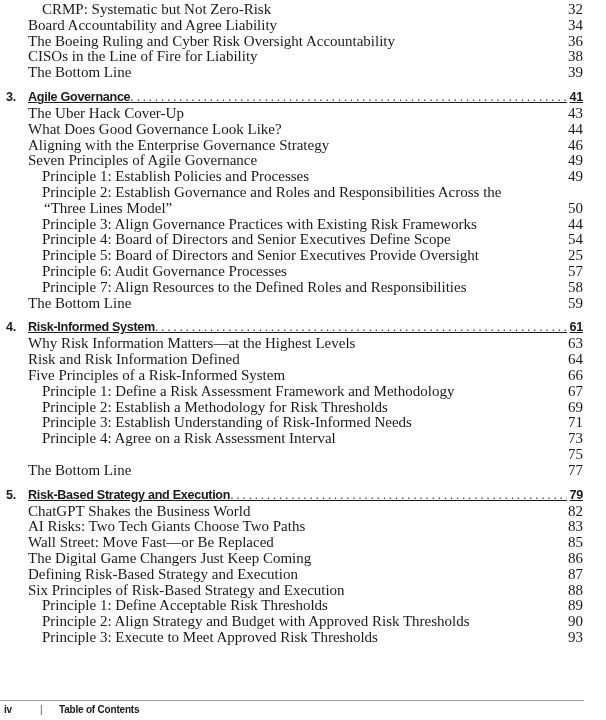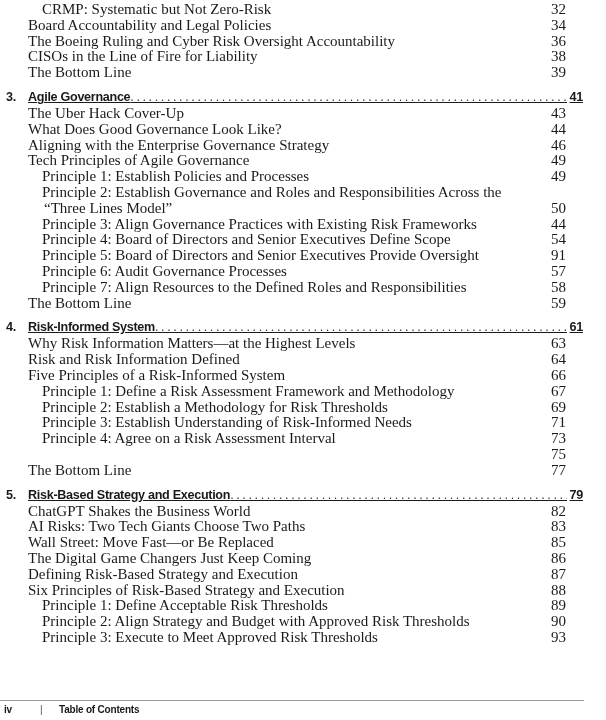--- a/index.html
+++ b/index.html
@@ -1,20 +1,20 @@
 <!DOCTYPE html>
 <html><head>
 <meta charset="utf-8">
 <style>
   html, body { margin: 0; padding: 0; background: #ffffff; }
   body { width: 606px; height: 720px; position: relative; overflow: hidden; color: #1a1a1a; }
   .toc { position: absolute; left: 0; top: 2px; width: 606px; }
   .row { position: relative; height: 15.8px; line-height: 15.8px; font-family: Liberation Serif, serif; font-size: 15px; white-space: nowrap; }
   .row .title { position: absolute; }
-  .row .page { position: absolute; right: 40px; text-align: center; }
+  .row .page { position: absolute; right: 23px; text-align: center; }
   .lvl1 .title { left: 28px; }
   .lvl2 .title { left: 42px; }
   .cont .title { left: 44px; }
   .chapter { height: 17px; line-height: 17px; margin-top: 8px; font-family: "Liberation Sans", "DejaVu Sans", sans-serif; font-weight: bold; font-size: 12.6px; letter-spacing: -0.3px; }
   .chapter .num { position: absolute; left: 6px; }
   .chapter .ctitle { position: absolute; left: 28px; right: 23px; display: flex; text-decoration: underline; }
   .chapter .ctext { flex: 0 0 auto; }
   .chapter .leader { flex: 1 1 auto; overflow: hidden; letter-spacing: 2.6px; font-weight: normal; color: #333; }
   .chapter .leader::before { content: "....................................................................................................................................................................................."; }
   .chapter .cpage { flex: 0 0 auto; padding-left: 3px; }
@@ -26,21 +26,21 @@
 </head>
 <body>
 
 <div class="toc">
 
   <div class="row lvl2">
       <span class="title">CRMP: Systematic but Not Zero-Risk</span>
       <span class="page">32</span>
     </div>
   <div class="row lvl1">
-      <span class="title">Board Accountability and Legal Policies</span>
+      <span class="title">Board Accountability and Agree Liability</span>
       <span class="page">34</span>
     </div>
   <div class="row lvl1">
       <span class="title">The Boeing Ruling and Cyber Risk Oversight Accountability</span>
       <span class="page">36</span>
     </div>
   <div class="row lvl1">
       <span class="title">CISOs in the Line of Fire for Liability</span>
       <span class="page">38</span>
     </div>
@@ -63,21 +63,21 @@
     </div>
   <div class="row lvl1">
       <span class="title">What Does Good Governance Look Like?</span>
       <span class="page">44</span>
     </div>
   <div class="row lvl1">
       <span class="title">Aligning with the Enterprise Governance Strategy</span>
       <span class="page">46</span>
     </div>
   <div class="row lvl1">
-      <span class="title">Tech Principles of Agile Governance</span>
+      <span class="title">Seven Principles of Agile Governance</span>
       <span class="page">49</span>
     </div>
   <div class="row lvl2">
       <span class="title">Principle 1: Establish Policies and Processes</span>
       <span class="page">49</span>
     </div>
   <div class="row lvl2">
       <span class="title">Principle 2: Establish Governance and Roles and Responsibilities Across the</span>
       <span class="page"></span>
     </div>
@@ -88,21 +88,21 @@
   <div class="row lvl2">
       <span class="title">Principle 3: Align Governance Practices with Existing Risk Frameworks</span>
       <span class="page">44</span>
     </div>
   <div class="row lvl2">
       <span class="title">Principle 4: Board of Directors and Senior Executives Define Scope</span>
       <span class="page">54</span>
     </div>
   <div class="row lvl2">
       <span class="title">Principle 5: Board of Directors and Senior Executives Provide Oversight</span>
-      <span class="page">91</span>
+      <span class="page">25</span>
     </div>
   <div class="row lvl2">
       <span class="title">Principle 6: Audit Governance Processes</span>
       <span class="page">57</span>
     </div>
   <div class="row lvl2">
       <span class="title">Principle 7: Align Resources to the Defined Roles and Responsibilities</span>
       <span class="page">58</span>
     </div>
   <div class="row lvl1">

